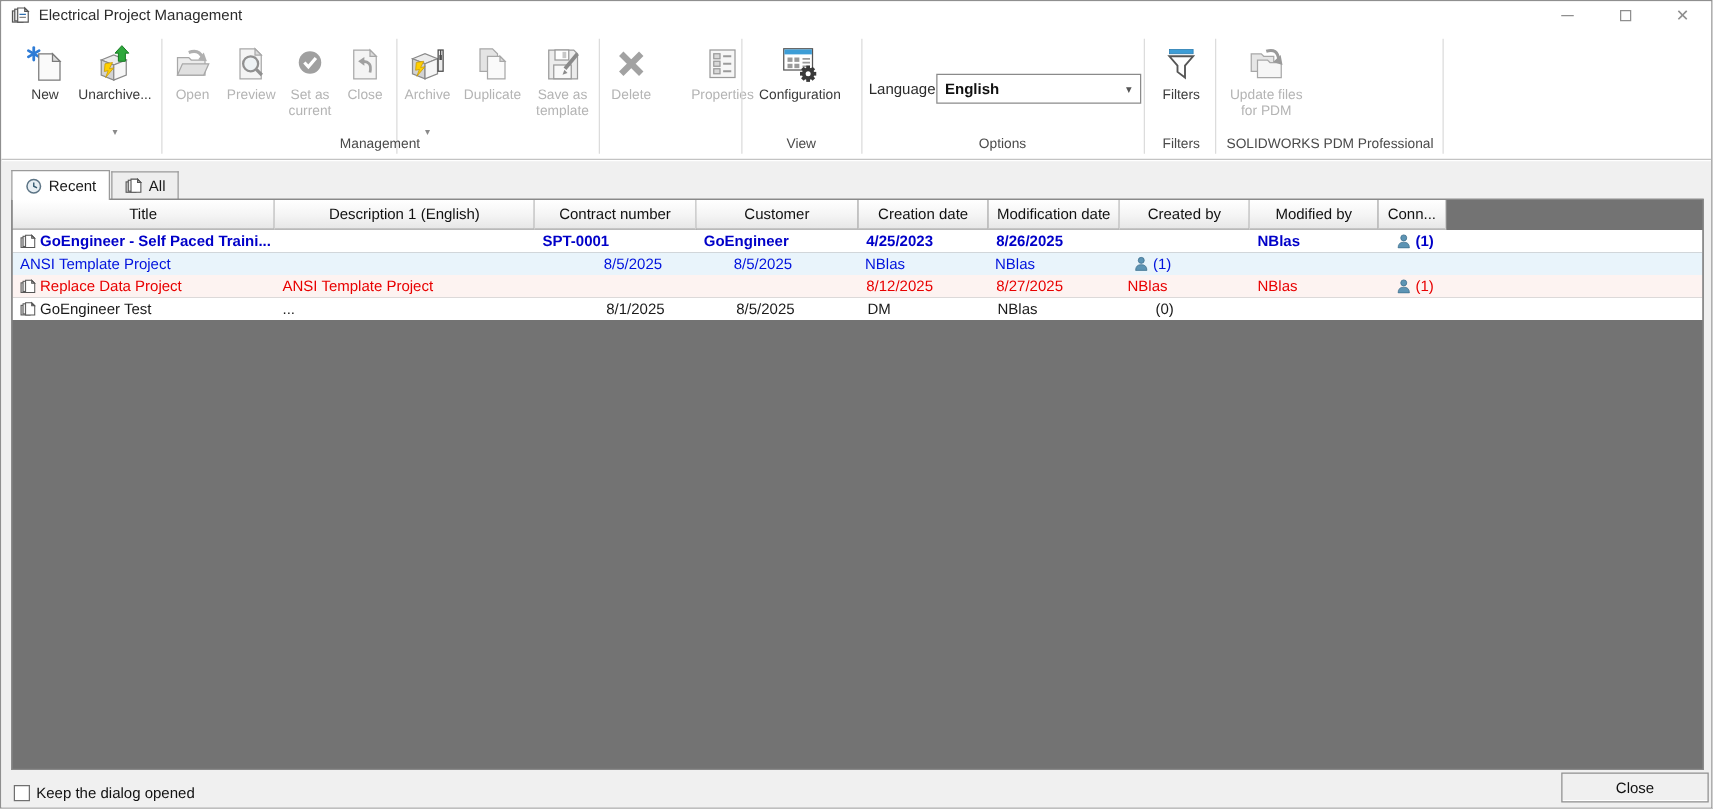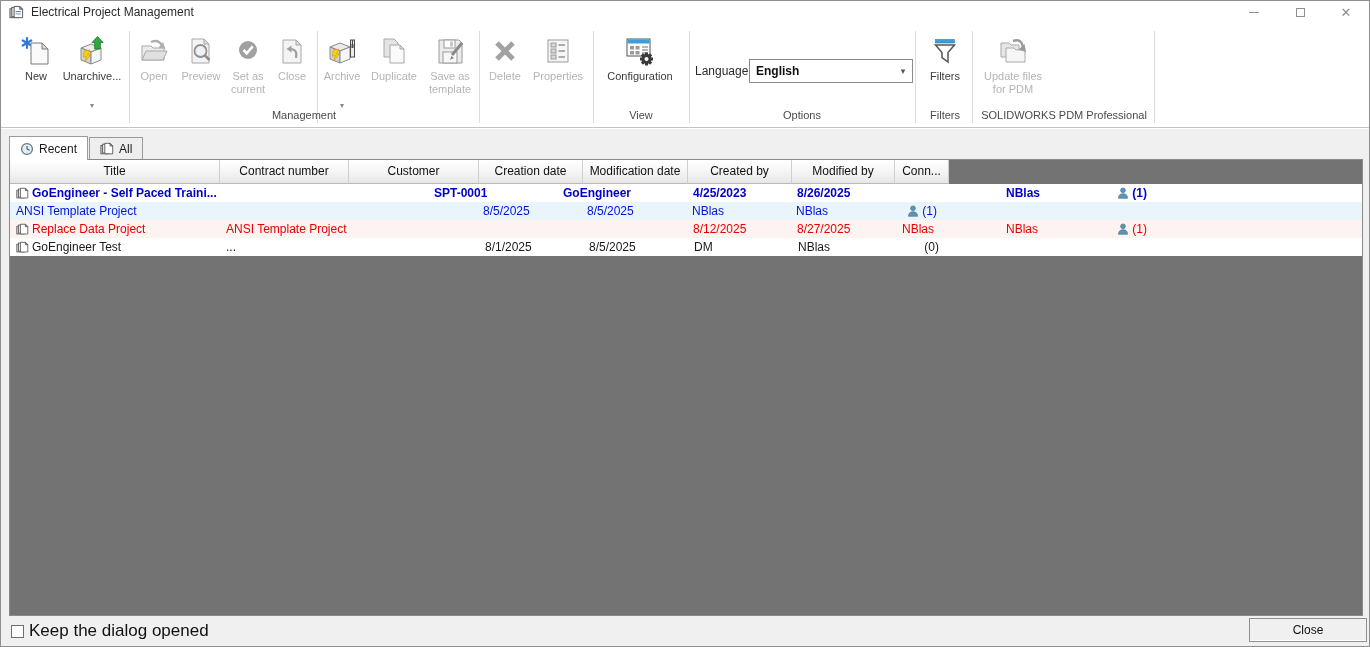--- a/index.html
+++ b/index.html
@@ -45,21 +45,21 @@
            background:linear-gradient(#ffffff,#f4f4f4 55%,#e6e6e6); border-right:1px solid #cfcfcf; border-bottom:1px solid #b9b9b9;
            overflow:hidden; white-space:nowrap; flex:none; }
   .trow { display:flex; height:18px; }
   .tcell { height:18px; line-height:17px; font-size:12px; padding-left:6px; white-space:nowrap; overflow:hidden; flex:none; display:flex; align-items:center; gap:3px; }
   .tcell.right { justify-content:flex-end; padding-right:10px; padding-left:0; }
   .tcell svg { flex:none; }
 
   
   .footer-check { position:absolute; left:10px; bottom:5px; display:flex; align-items:center; gap:5px; }
   .checkbox { width:13px; height:13px; background:#fff; border:1px solid #707070; }
-  .footer-check .cklabel { font-size:17px; color:#111; }
+  .footer-check .cklabel { font-size:12px; color:#111; }
   .close-btn { position:absolute; left:1248px; bottom:4px; width:118px; height:24px; background:#f0f0f0; border:1px solid #8f8f8f;
                font-size:12px; color:#111; text-align:center; line-height:22px; box-shadow:0 -1px 0 #fff inset; }
 </style>
 </head>
 <body>
 
 <div class="window">
 
   <div class="titlebar">
     <span class="appicon">
@@ -208,21 +208,21 @@
 
     <div class="rbtn dis" style="left:480px;width:48px;">
       <span class="ric">
         <svg width="32" height="32" viewBox="0 0 32 32">
             <path d="M8 8 L24 24 M24 8 L8 24" stroke="#a2a2a2" stroke-width="5"></path>
           </svg>
       </span>
       <span class="rlbl">Delete</span>
     </div>
 
-    <div class="rbtn dis" style="left:528px;width:58px;">
+    <div class="rbtn dis" style="left:548px;width:58px;">
       <span class="ric">
         <svg width="32" height="32" viewBox="0 0 32 32">
             <rect x="6" y="5" width="20" height="22" fill="#f6f6f6" stroke="#9a9a9a"></rect>
             <rect x="9" y="8" width="5" height="4" fill="#d8d8d8" stroke="#9a9a9a"></rect>
             <line x1="16.5" y1="10" x2="23" y2="10" stroke="#9a9a9a" stroke-width="1.6"></line>
             <rect x="9" y="14" width="5" height="4" fill="#d8d8d8" stroke="#9a9a9a"></rect>
             <line x1="16.5" y1="16" x2="23" y2="16" stroke="#9a9a9a" stroke-width="1.6"></line>
             <rect x="9" y="20" width="5" height="4" fill="#d8d8d8" stroke="#9a9a9a"></rect>
             <line x1="16.5" y1="22" x2="23" y2="22" stroke="#9a9a9a" stroke-width="1.6"></line>
           </svg>
@@ -321,20 +321,21 @@
               <path d="M11.5 1.5 l3 3 h-3 Z" fill="#bbb" stroke="#555"></path>
             </svg>
         </span>
         <span>All</span>
       </div>
     </div>
 
     <div class="tablewrap">
       <div class="thead">
           <div class="hcell" style="width: 210px;">Title</div>
+          <div class="hcell" style="width: 208px;">Description 1 (English)</div>
           <div class="hcell" style="width: 129px;">Contract number</div>
           <div class="hcell" style="width: 130px;">Customer</div>
           <div class="hcell" style="width: 104px;">Creation date</div>
           <div class="hcell" style="width: 105px;">Modification date</div>
           <div class="hcell" style="width: 104px;">Created by</div>
           <div class="hcell" style="width: 103px;">Modified by</div>
           <div class="hcell" style="width: 54px;">Conn...</div>
         </div>
       <div>
           <div class="trow" style="background: rgb(255, 255, 255);">

